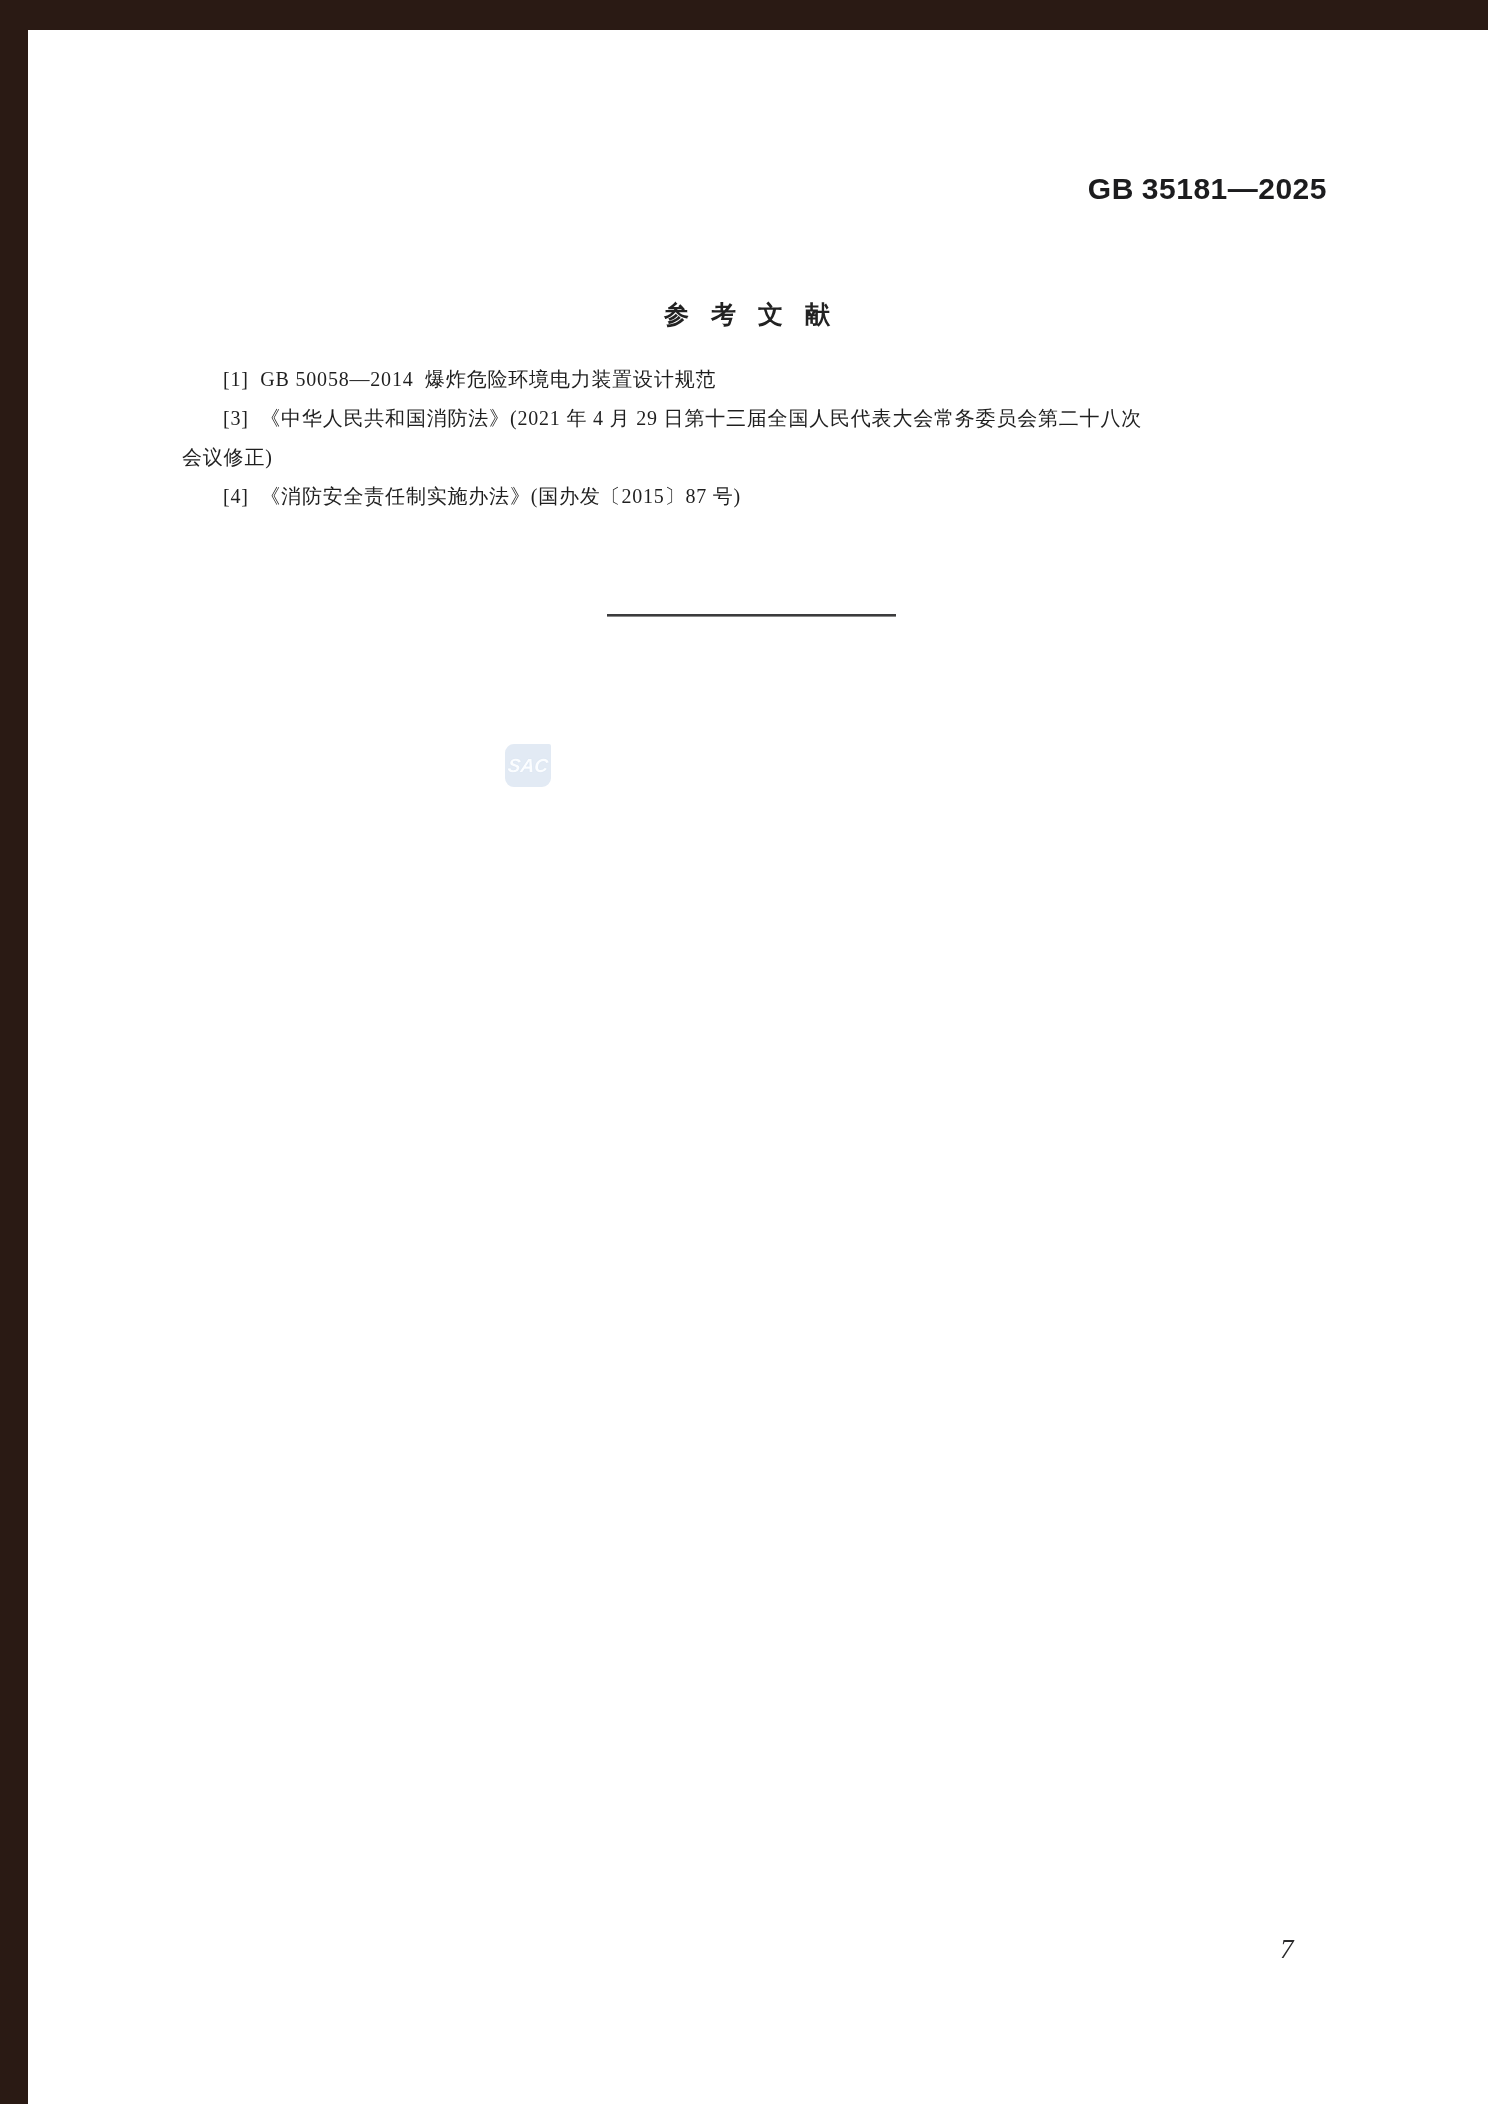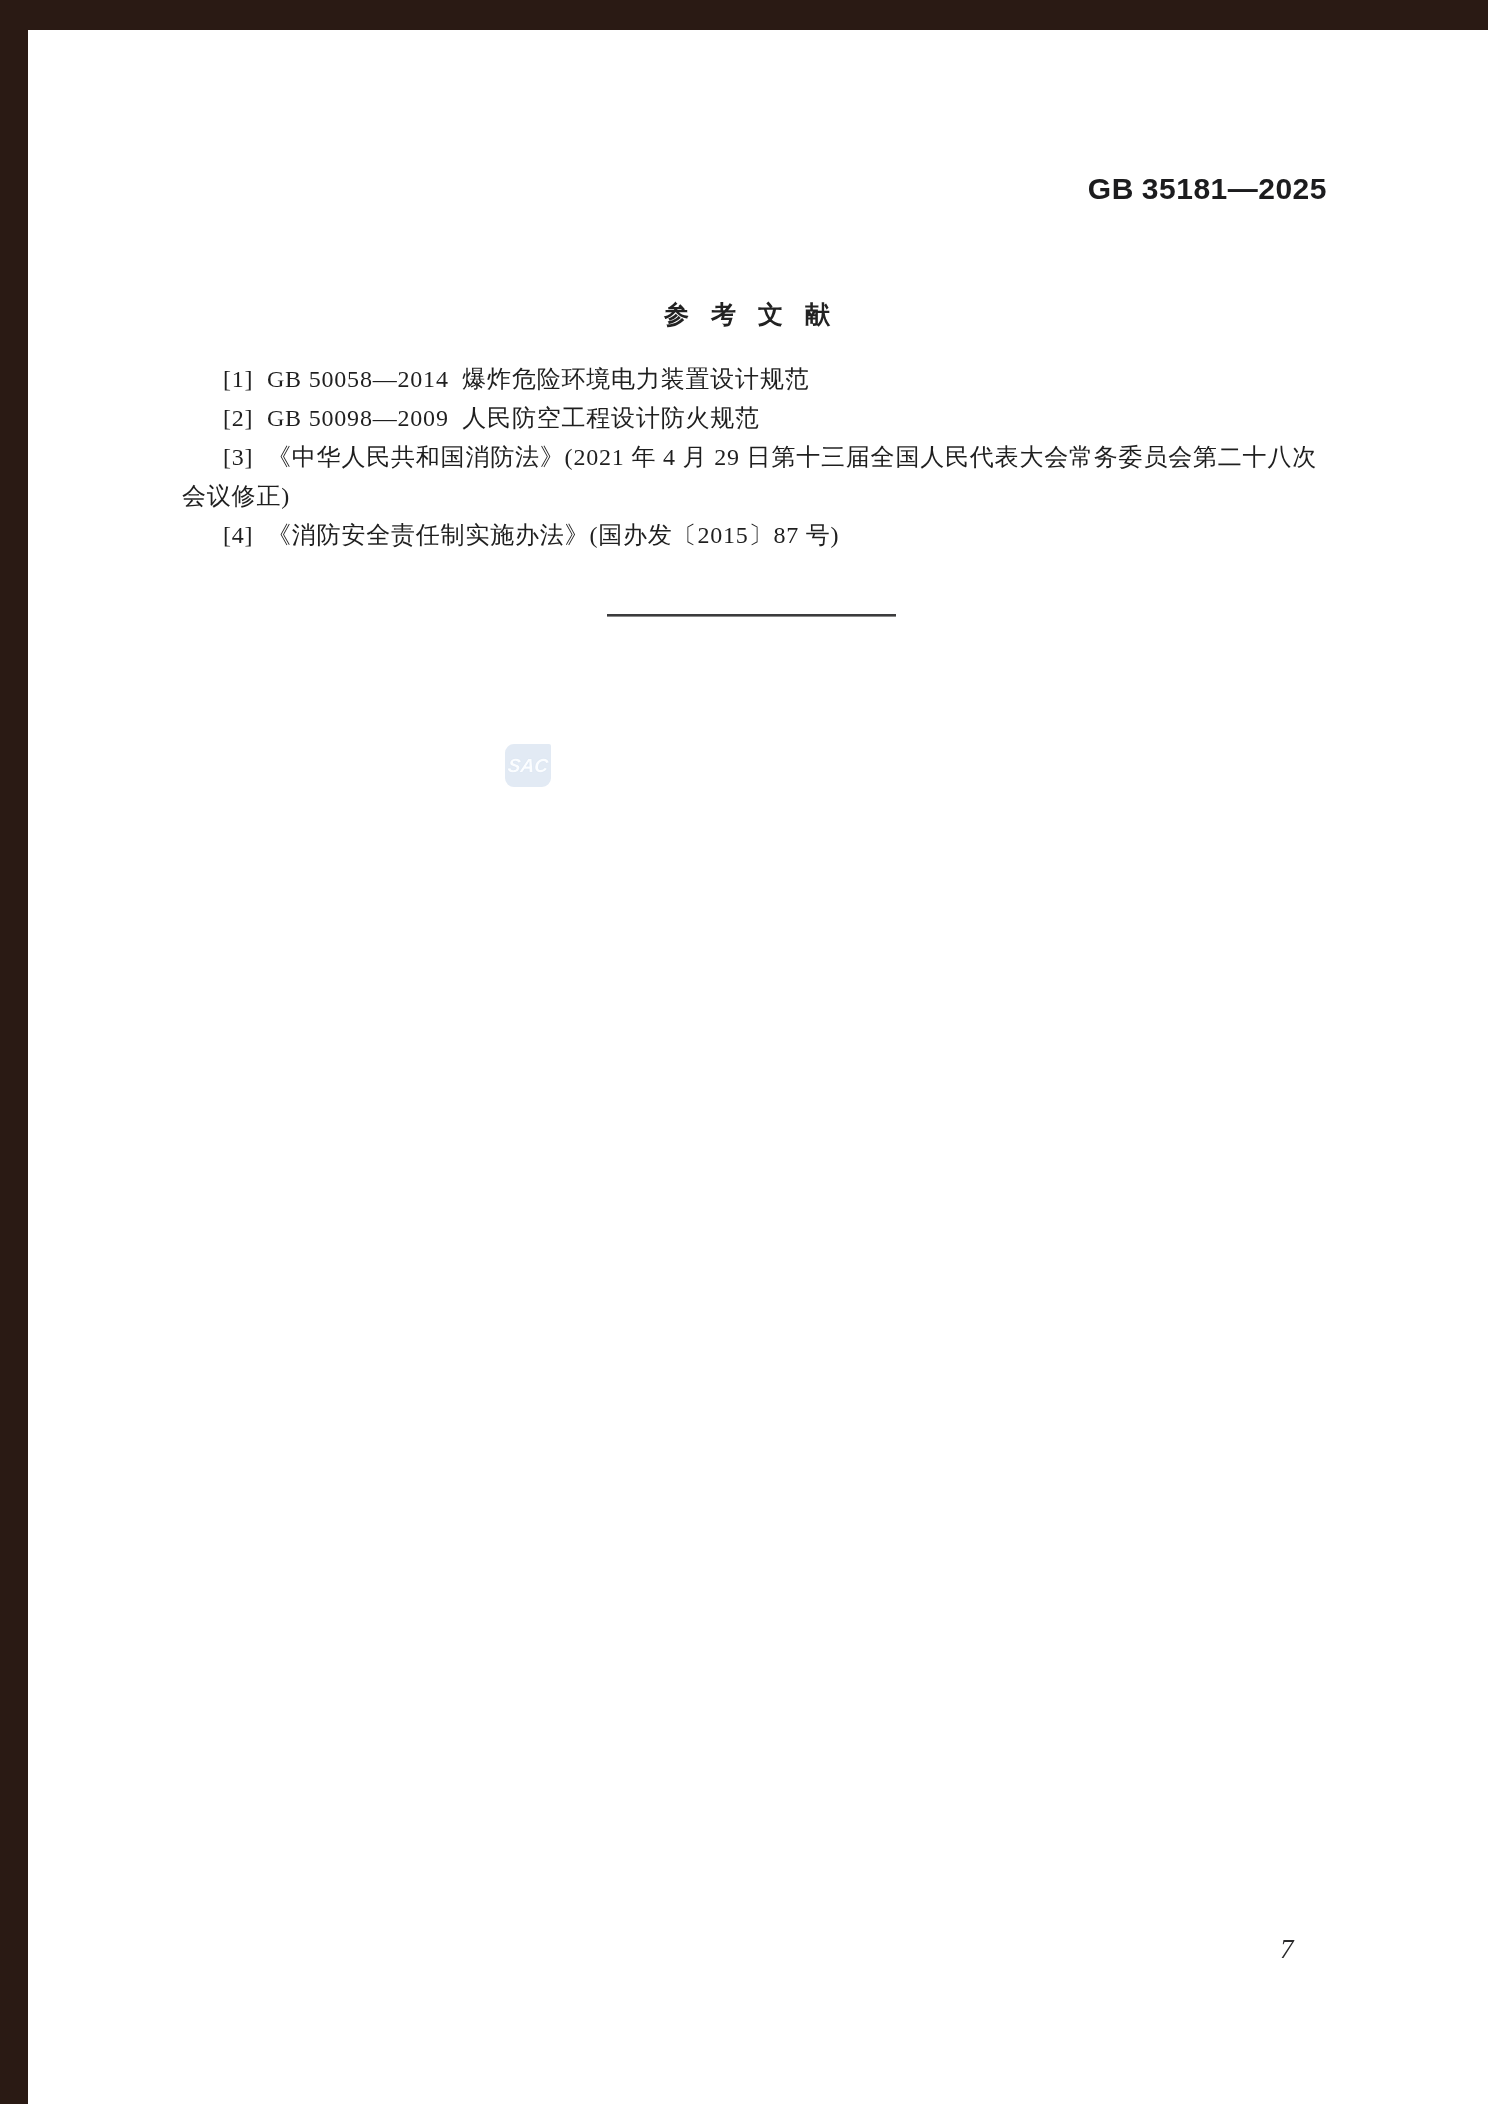--- a/index.html
+++ b/index.html
@@ -44,21 +44,21 @@
     font-weight: bold;
     font-size: 25px;
     letter-spacing: 22px;
     white-space: pre;
     color: #222;
   }
   
   .refs {
     position: absolute; left: 182px; top: 360px;
     width: 1160px;
-    font-size: 24px;
+    font-size: 20px;
     line-height: 39px;
     letter-spacing: 0.8px;
     color: #1f1f1f;
   }
   .ref-line { white-space: pre; }
   .ref-line.indent { padding-left: 41px; }
   
   .end-rule {
     position: absolute; left: 607px; top: 614px;
     width: 289px; height: 3px;
@@ -93,21 +93,20 @@
 
 <div class="scan-border-top"></div>
 <div class="scan-border-left"></div>
 
 <div class="std-code"><span class="prefix">GB</span><span> </span><span class="number">35181—2025</span></div>
 
 <div class="doc-title">参考文献</div>
 
 <div class="refs">
     <div class="ref-line indent">[1]  GB 50058—2014  爆炸危险环境电力装置设计规范</div>
-    <div class="ref-line indent">[2]  GB 50098—2009  人民防空工程设计防火规范</div>
     <div class="ref-line indent">[3]  《中华人民共和国消防法》(2021 年 4 月 29 日第十三届全国人民代表大会常务委员会第二十八次</div>
     <div class="ref-line">会议修正)</div>
     <div class="ref-line indent">[4]  《消防安全责任制实施办法》(国办发〔2015〕87 号)</div>
   </div>
 
 <div class="end-rule"></div>
 
 <div class="watermark">
   <span class="wm-text">SAC</span>
 </div>

